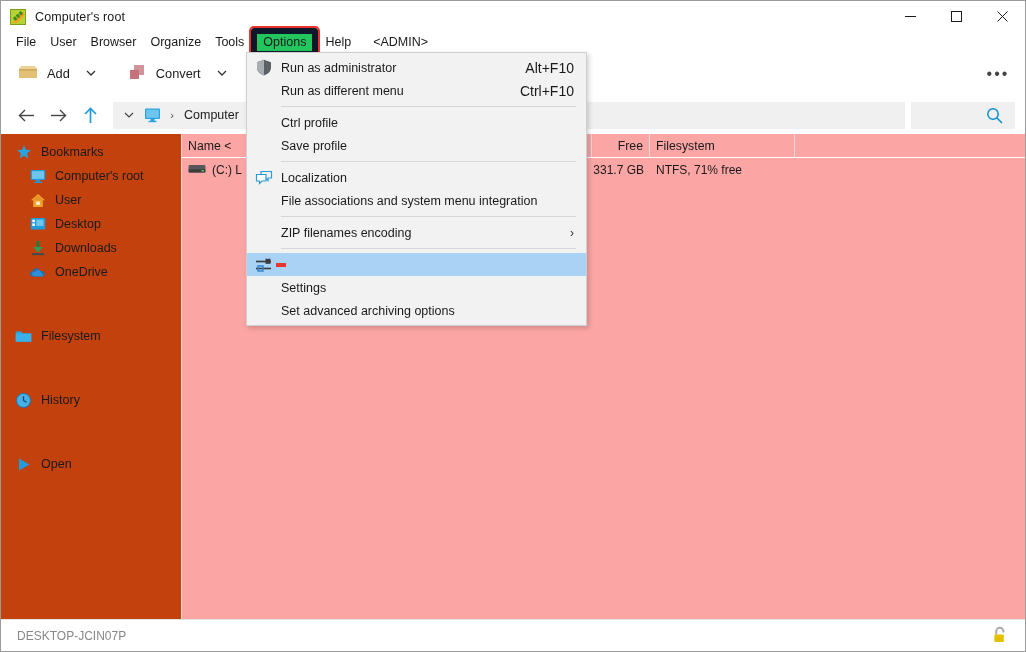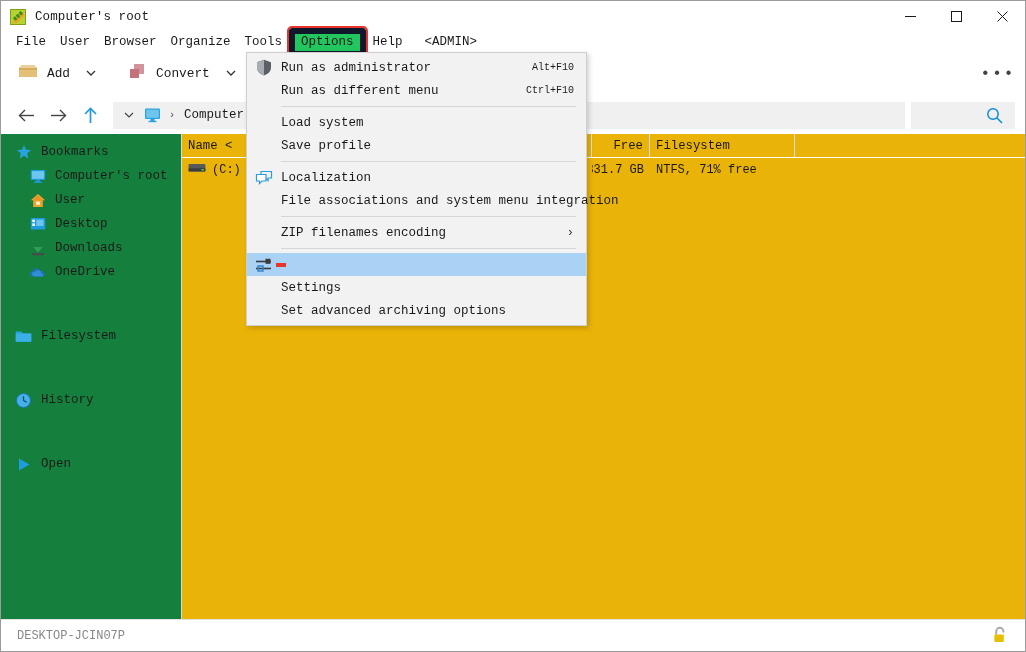--- a/index.html
+++ b/index.html
@@ -9,21 +9,20 @@
     overflow: hidden;
     font-family: "Liberation Sans", sans-serif;
     background: #ffffff;
   }
   #app {
     position: relative;
     width: 1026px; height: 652px;
     background: #ffffff;
     border: 1px solid #9b9b9b;
     overflow: hidden;
-    font-family: Liberation Mono, monospace;
   }
 
   
   .titlebar {
     position: absolute; top: 0; left: 0;
     width: 1024px; height: 31px;
     background: #ffffff;
     display: flex; align-items: center;
   }
   .app-icon {
@@ -158,21 +157,21 @@
 
   
   .body {
     position: absolute; top: 133px; left: 0;
     width: 1024px; height: 485px;
     display: flex;
     background: #ffffff;
   }
   .sidebar {
     width: 181px; height: 485px;
-    background: #15803d;
+    background: #c2410c;
     border-right: 1px solid #d8d8d8;
     padding-top: 6px;
     overflow: hidden;
     flex: 0 0 auto;
   }
   .side-item {
     display: flex; align-items: center;
     height: 24px;
     padding-left: 14px;
     gap: 9px;
@@ -184,21 +183,21 @@
   .side-gap { height: 20px; }
   .side-ico {
     width: 17px; height: 17px;
     flex: 0 0 auto;
     display: flex; align-items: center; justify-content: center;
   }
 
   
   .filelist {
     flex: 1 1 auto; height: 485px;
-    background: #eab308;
+    background: #fca5a5;
     position: relative;
   }
   .col-head {
     display: flex;
     height: 24px;
     align-items: stretch;
     font-size: 12.3px;
     color: #1a1a1a;
     border-bottom: 1px solid #ffffff;
   }
@@ -260,21 +259,21 @@
     height: 23px;
     padding-left: 34px; padding-right: 12px;
     font-size: 12.5px;
     color: #1a1a1a;
     cursor: default;
     white-space: nowrap;
   }
   .dd-item.selected { background: #a9d2f5; }
   .dd-accel {
     margin-left: auto;
-    font-size: 10px;
+    font-size: 14px;
     color: #1a1a1a;
     padding-left: 26px;
   }
   .dd-sub {
     margin-left: auto;
     font-size: 12px; color: #333;
   }
   .dd-sep {
     height: 1px;
     background: #d6d6d6;
@@ -601,21 +600,21 @@
     </div>
 
     <div class="dd-item">
       <span>Run as different menu</span>
       <span class="dd-accel">Ctrl+F10</span>
     </div>
 
     <div class="dd-sep"></div>
 
     <div class="dd-item">
-      <span>Load system</span>
+      <span>Ctrl profile</span>
     </div>
 
     <div class="dd-item">
       <span>Save profile</span>
     </div>
 
     <div class="dd-sep"></div>
 
     <div class="dd-item">
       <span class="dd-ico">

